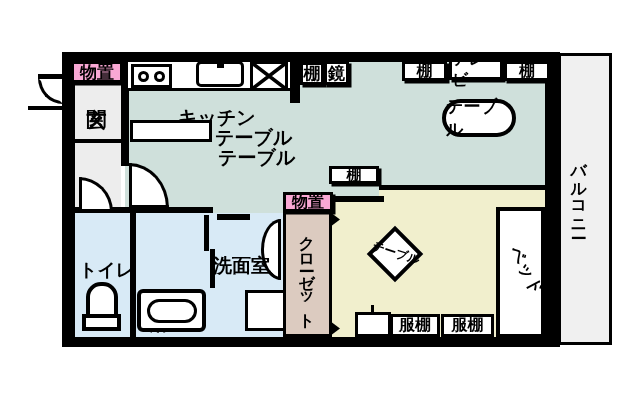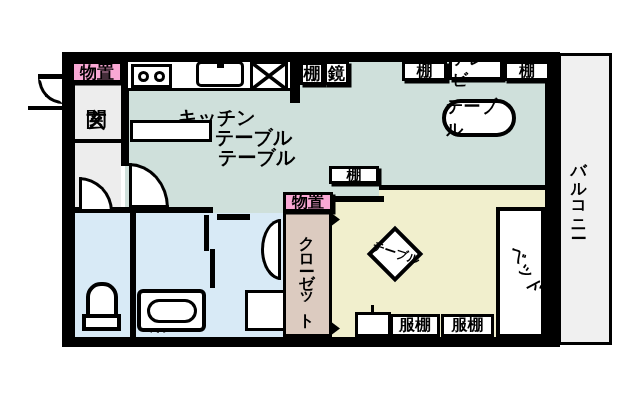--- a/index.html
+++ b/index.html
@@ -103,25 +103,27 @@
   <div class="abs lbl vtext" style="left:86px;top:92px;font-size:20px;">玄関</div>
 
   <div class="abs" style="left:283px;top:209px;width:49px;height:128px;background:#dccbc0;border:3px solid #000;"></div>
   <div class="tri" style="left:330px;top:212px;width:10px;height:15px;"></div>
   <div class="tri" style="left:330px;top:321px;width:10px;height:15px;"></div>
   <div class="abs lbl vtext" style="left:298px;top:224px;font-size:16px;">クローゼット</div>
   <div class="box beige shadow" style="left:283px;top:192px;width:50px;height:20px;font-size:16px;">
       <span>物置</span>
     </div>
 
+  <div class="abs lbl" style="left:79px;top:261px;font-size:18px;">トイレ</div>
   <div class="abs" style="left:86px;top:282px;width:32px;height:36px;background:#fff;border:4px solid #000;border-radius:15px 15px 3px 3px;"></div>
   <div class="abs" style="left:82px;top:314px;width:39px;height:17px;background:#fff;border:4px solid #000;"></div>
   <div class="abs lbl" style="left:149px;top:266px;font-size:19px;margin-top:48px;">浴室</div>
   <div class="abs" style="left:137px;top:289px;width:69px;height:43px;background:#fff;border:4px solid #000;border-radius:6px;"></div>
   <div class="abs" style="left:147px;top:299px;width:50px;height:24px;background:#fff;border:3.5px solid #000;border-radius:12px;"></div>
+  <div class="abs lbl" style="left:213px;top:256px;font-size:19px;">洗面室</div>
   <div class="box" style="left:245px;top:290px;width:41px;height:41px;"></div>
 
   <div class="abs" style="left:375px;top:234px;width:40px;height:40px;background:#fff;border:4px solid #000;transform:rotate(45deg);"></div>
   <div class="abs lbl" style="left:368px;top:247px;width:56px;font-size:12px;text-align:center;transform:rotate(18deg);">テーブル</div>
   <div class="wall" style="left:371px;top:305px;width:3px;height:11px;"></div>
   <div class="box" style="left:355px;top:312px;width:36px;height:25px;"></div>
   <div class="box" style="left:390px;top:314px;width:50px;height:23px;font-size:16px;">
       <span>服棚</span>
     </div>
   <div class="box" style="left:441px;top:314px;width:53px;height:23px;font-size:16px;">

